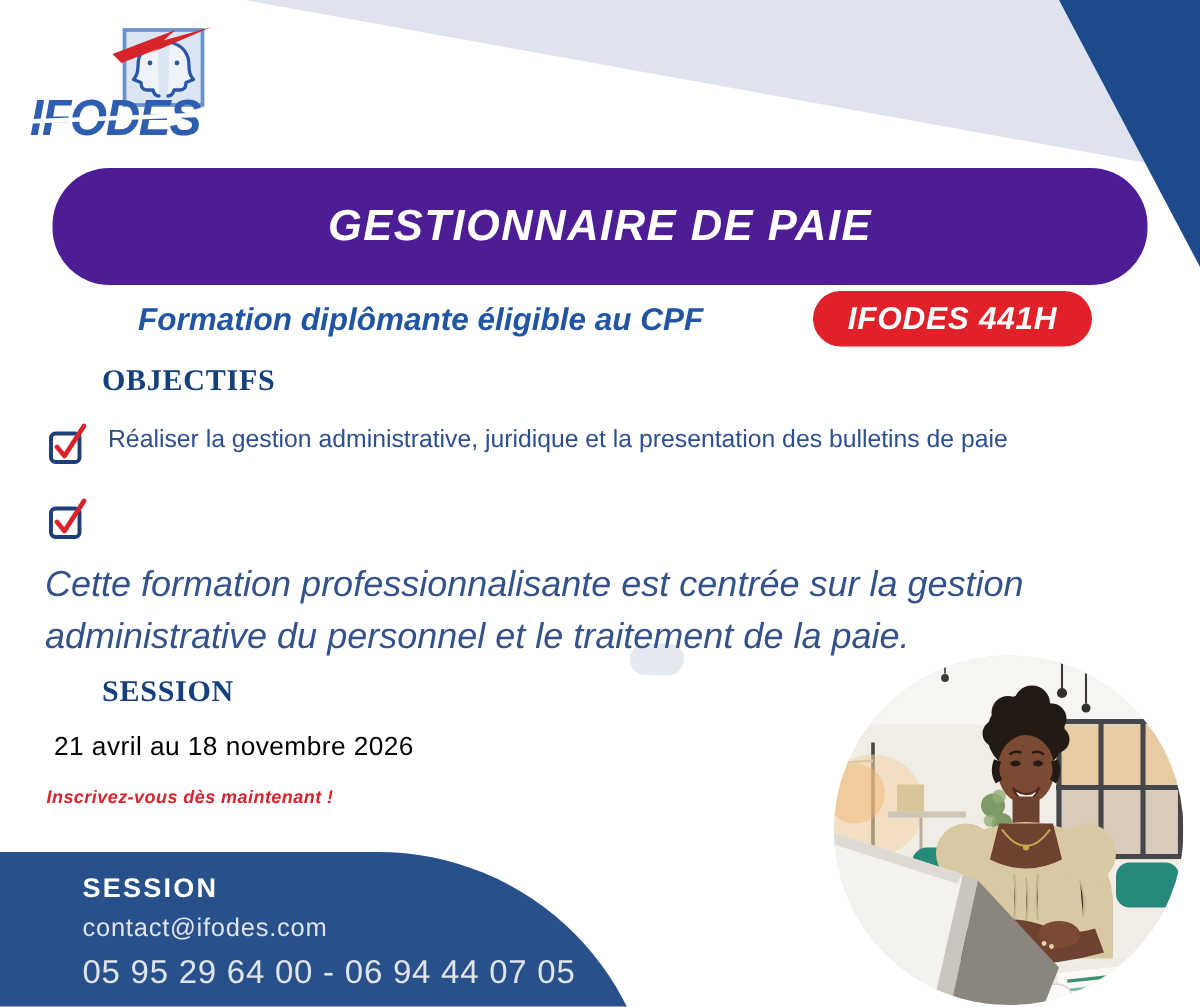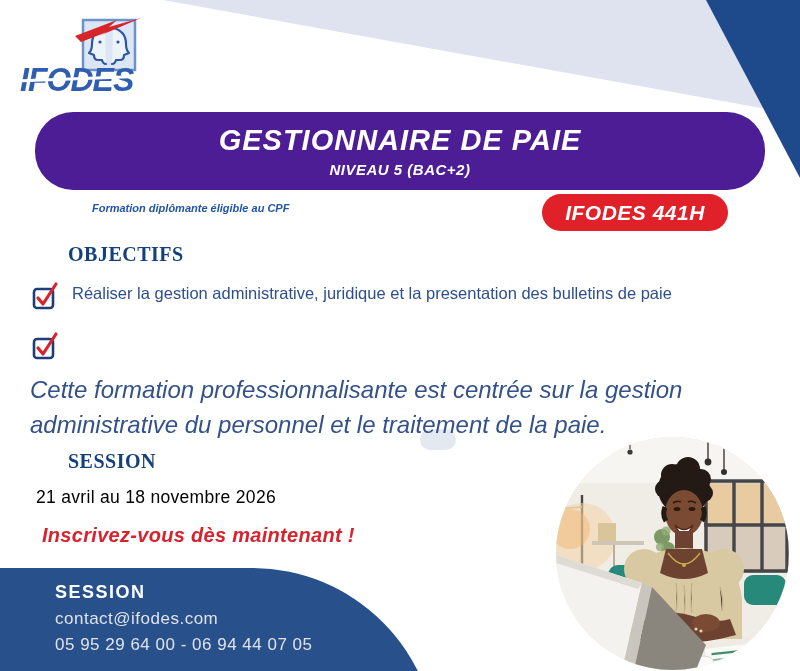--- a/index.html
+++ b/index.html
@@ -44,21 +44,21 @@
     position:absolute; left:35px; top:112px; width:730px; height:78px;
     background:#4c1d95; border-radius:38px;
     display:flex; flex-direction:column; align-items:center; justify-content:center;
     color:#ffffff; text-align:center;
   }
   .banner-title { font-size:29px; font-weight:bold; font-style:italic; letter-spacing:1px; }
   .banner-sub { font-size:15px; font-weight:bold; font-style:italic; margin-top:4px; letter-spacing:.5px; }
   
   .cpf-tagline {
     position:absolute; left:92px; top:202px;
-    font-size:11px; font-weight:bold; font-style:italic; color:#2155a4;
+    font-size:21px; font-weight:bold; font-style:italic; color:#2155a4;
   }
   .duree-badge {
     position:absolute; left:542px; top:194px; width:186px; height:37px;
     background:#e02129; border-radius:19px;
     display:flex; align-items:center; justify-content:center;
     color:#ffffff; font-size:21px; font-weight:bold; font-style:italic; letter-spacing:.5px;
   }
   
   .objectives-heading, .session-heading {
     position:absolute; left:68px;
@@ -75,35 +75,35 @@
     position:absolute; left:30px; top:373px; width:750px;
     font-size:24px; font-style:italic; line-height:1.45; color:#33518a;
   }
   
   .session-heading { top:450px; }
   .session-dates {
     position:absolute; left:36px; top:487px;
     font-size:17.5px; color:#000000; letter-spacing:.3px;
   }
   .cta-text {
-    position:absolute; left:42px; top:524px;
-    font-size:20px; font-weight:bold; font-style:italic; color:#d8232e; letter-spacing:.3px;
+    position:absolute; left:31px; top:524px;
+    font-size:12px; font-weight:bold; font-style:italic; color:#d8232e; letter-spacing:.3px;
   }
   
   .footer {
     position:absolute; left:0; top:568px; width:437px; height:210px;
     background:#28508a; border-top-right-radius:185px;
     color:#ffffff;
   }
   .contact-heading {
     position:absolute; left:55px; top:14px;
     font-size:18px; font-weight:bold; letter-spacing:1.5px;
   }
   .contact-email { position:absolute; left:55px; top:41px; font-size:17px; color:#dfe3ea; letter-spacing:.5px;text-align:center; }
-  .contact-phones { position:absolute; left:55px; top:67px; font-size:17px; color:#dfe3ea; letter-spacing:.5px; }
+  .contact-phones { position:absolute; left:55px; top:67px; font-size:22px; color:#dfe3ea; letter-spacing:.5px; }
   
   .photo-circle {
     position:absolute; left:556px; top:437px; width:233px; height:233px;
     border-radius:50%; overflow:hidden; background:#efeae3;
   }
 </style>
 </head>
 <body>
 
 <div class="band-lavender"></div>
@@ -120,21 +120,20 @@
     <path d="M68,14 q13,3 13,16 q0,6 3,9 l-5,2 q0,5 -4,5 h-4 q-1,4 -4,4" fill="#eef3fa" stroke="#2a57a5" stroke-width="2.2" stroke-linecap="round" stroke-linejoin="round"></path>
     <circle cx="73" cy="28" r="1.6" fill="#2a57a5"></circle>
 
     <polygon points="30,22 72,6 64,13 96,4 54,22 62,18 36,28" fill="#d7242b"></polygon>
   </svg>
   <div class="logo-word">IFODES</div>
 </div>
 
 <div class="banner">
   <div class="banner-title">GESTIONNAIRE DE PAIE</div>
-  <div class="banner-sub">NIVEAU 5 (BAC+2)</div>
 </div>
 
 <div class="cpf-tagline">Formation diplômante éligible au CPF</div>
 <div class="duree-badge">IFODES 441H</div>
 
 <div class="objectives-heading">OBJECTIFS</div>
 
 <div class="obj-item obj-item-1">
   <svg class="check-icon" width="26" height="26" viewBox="0 0 26 26" style="overflow:visible;">
     <rect x="1" y="4" width="19" height="19" rx="3" fill="none" stroke="#1c3f7c" stroke-width="2.6"></rect>

